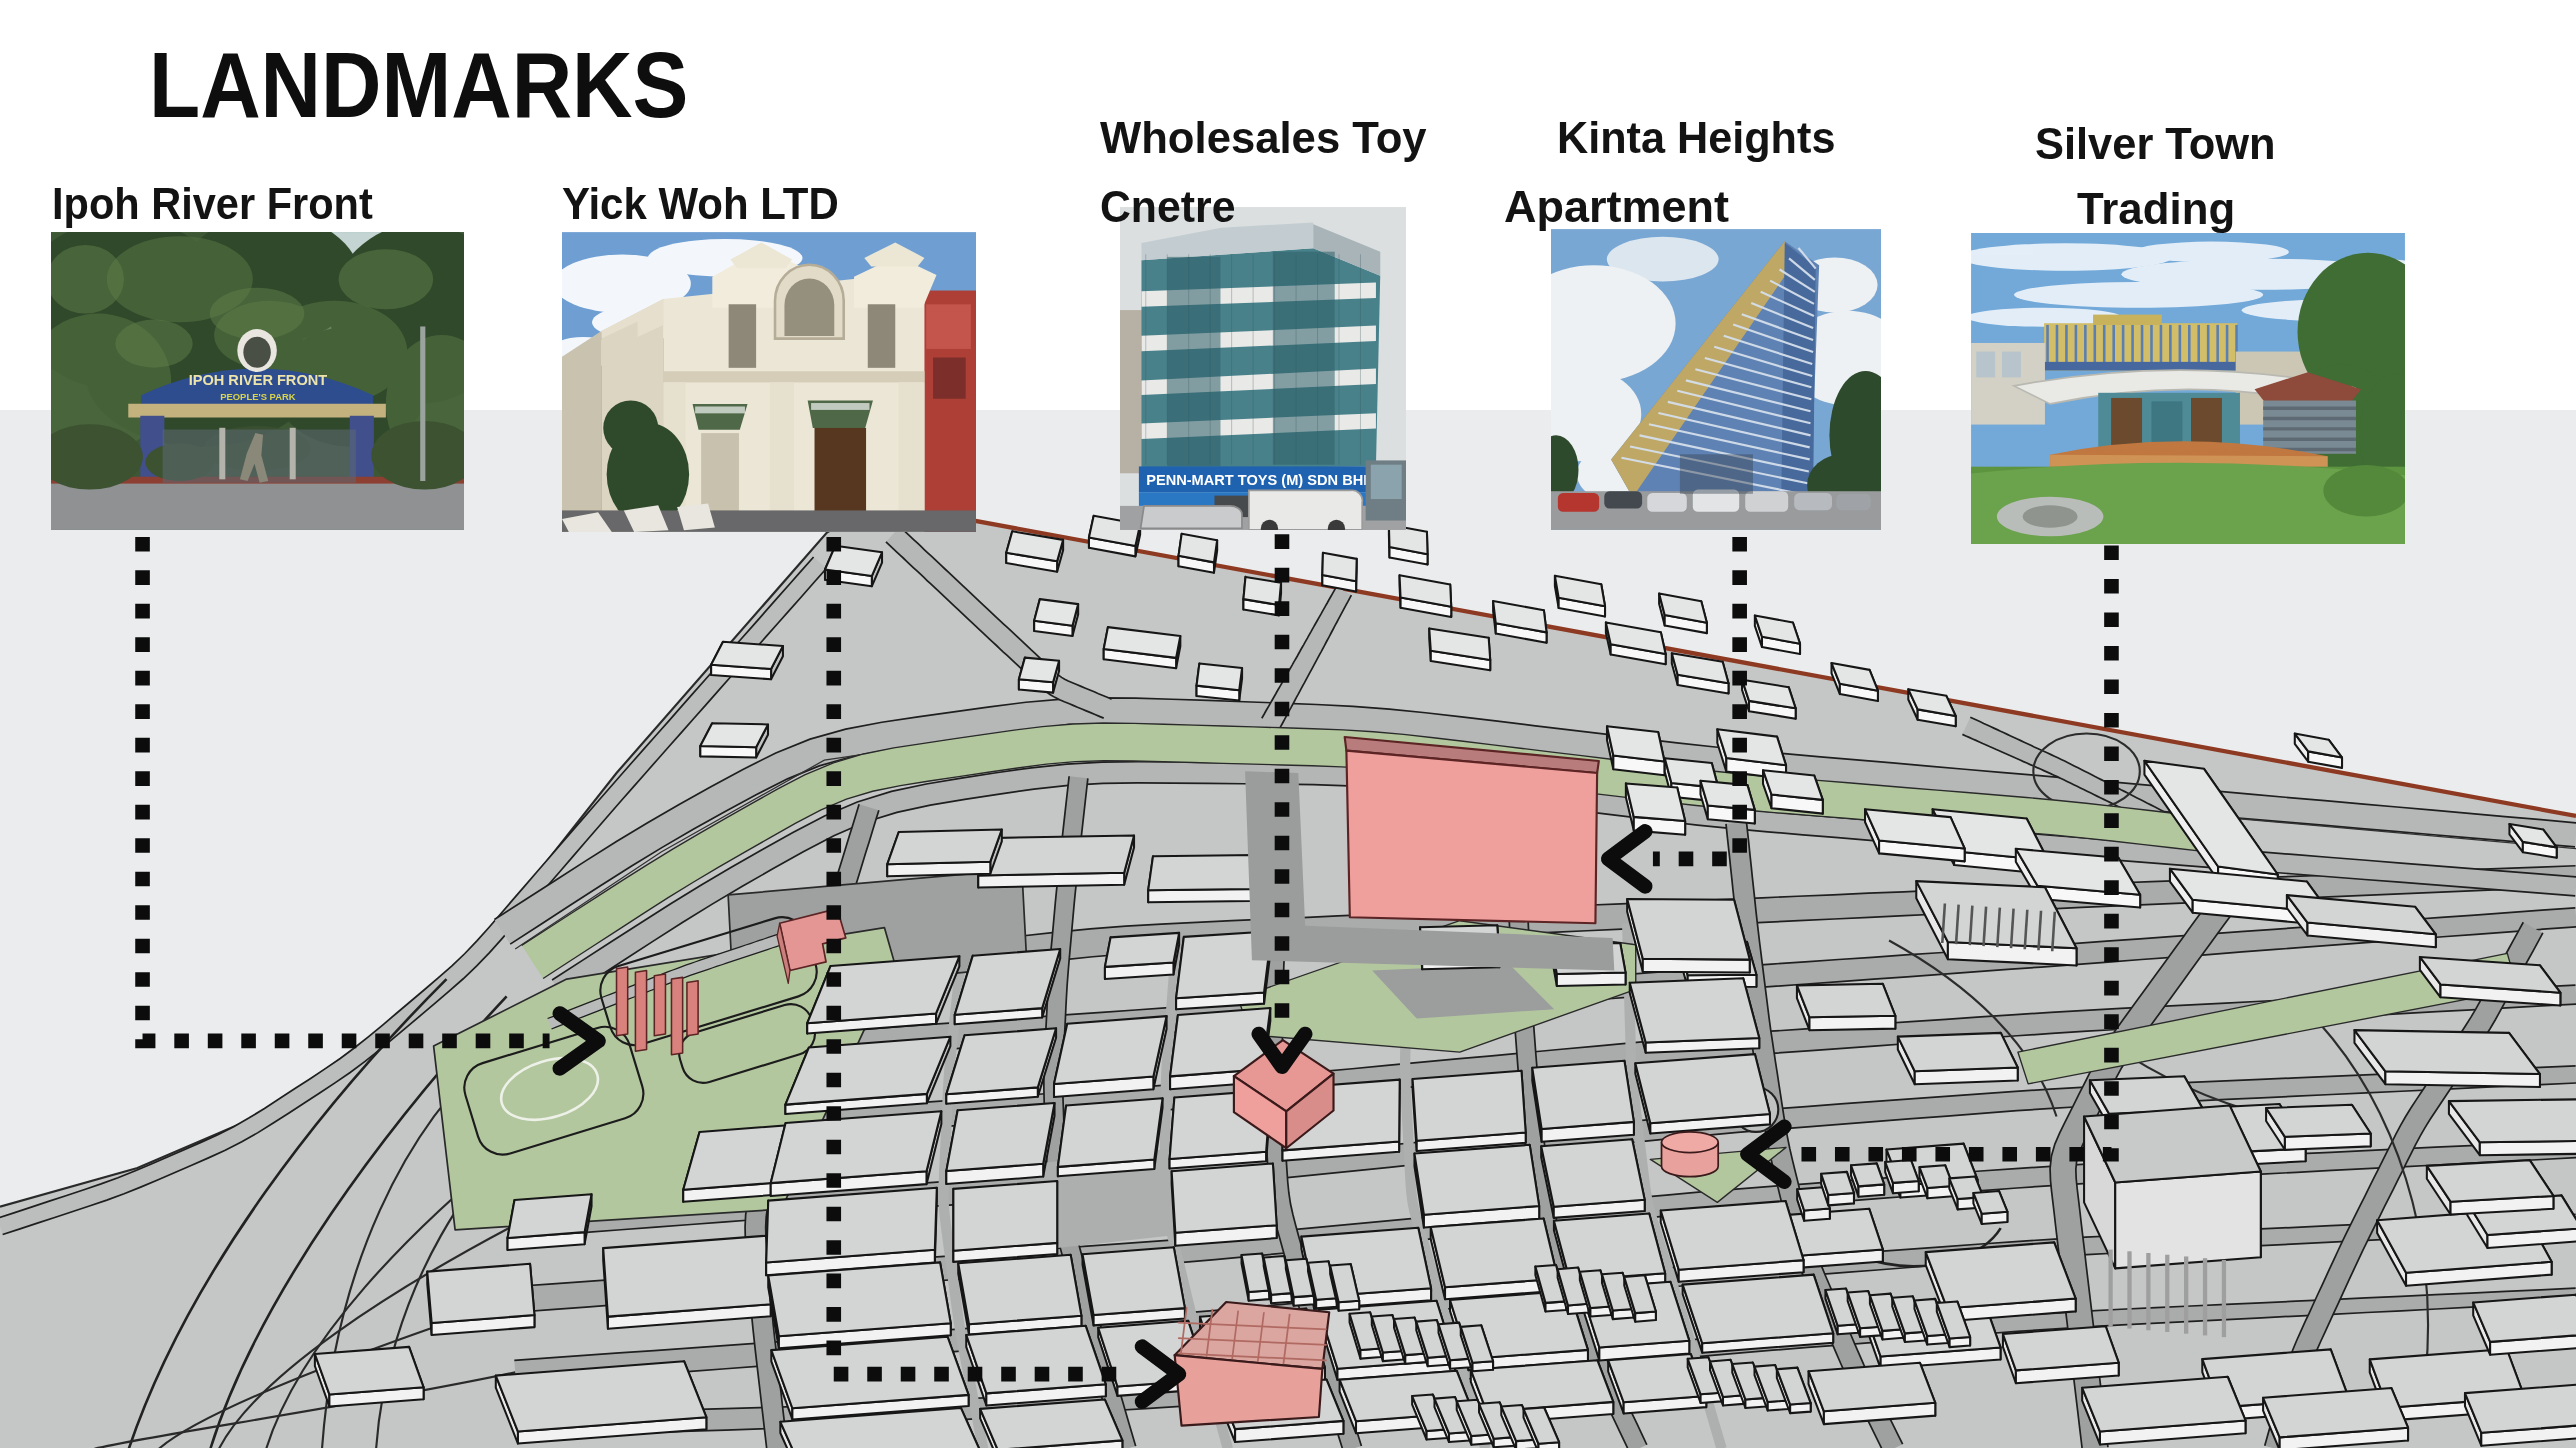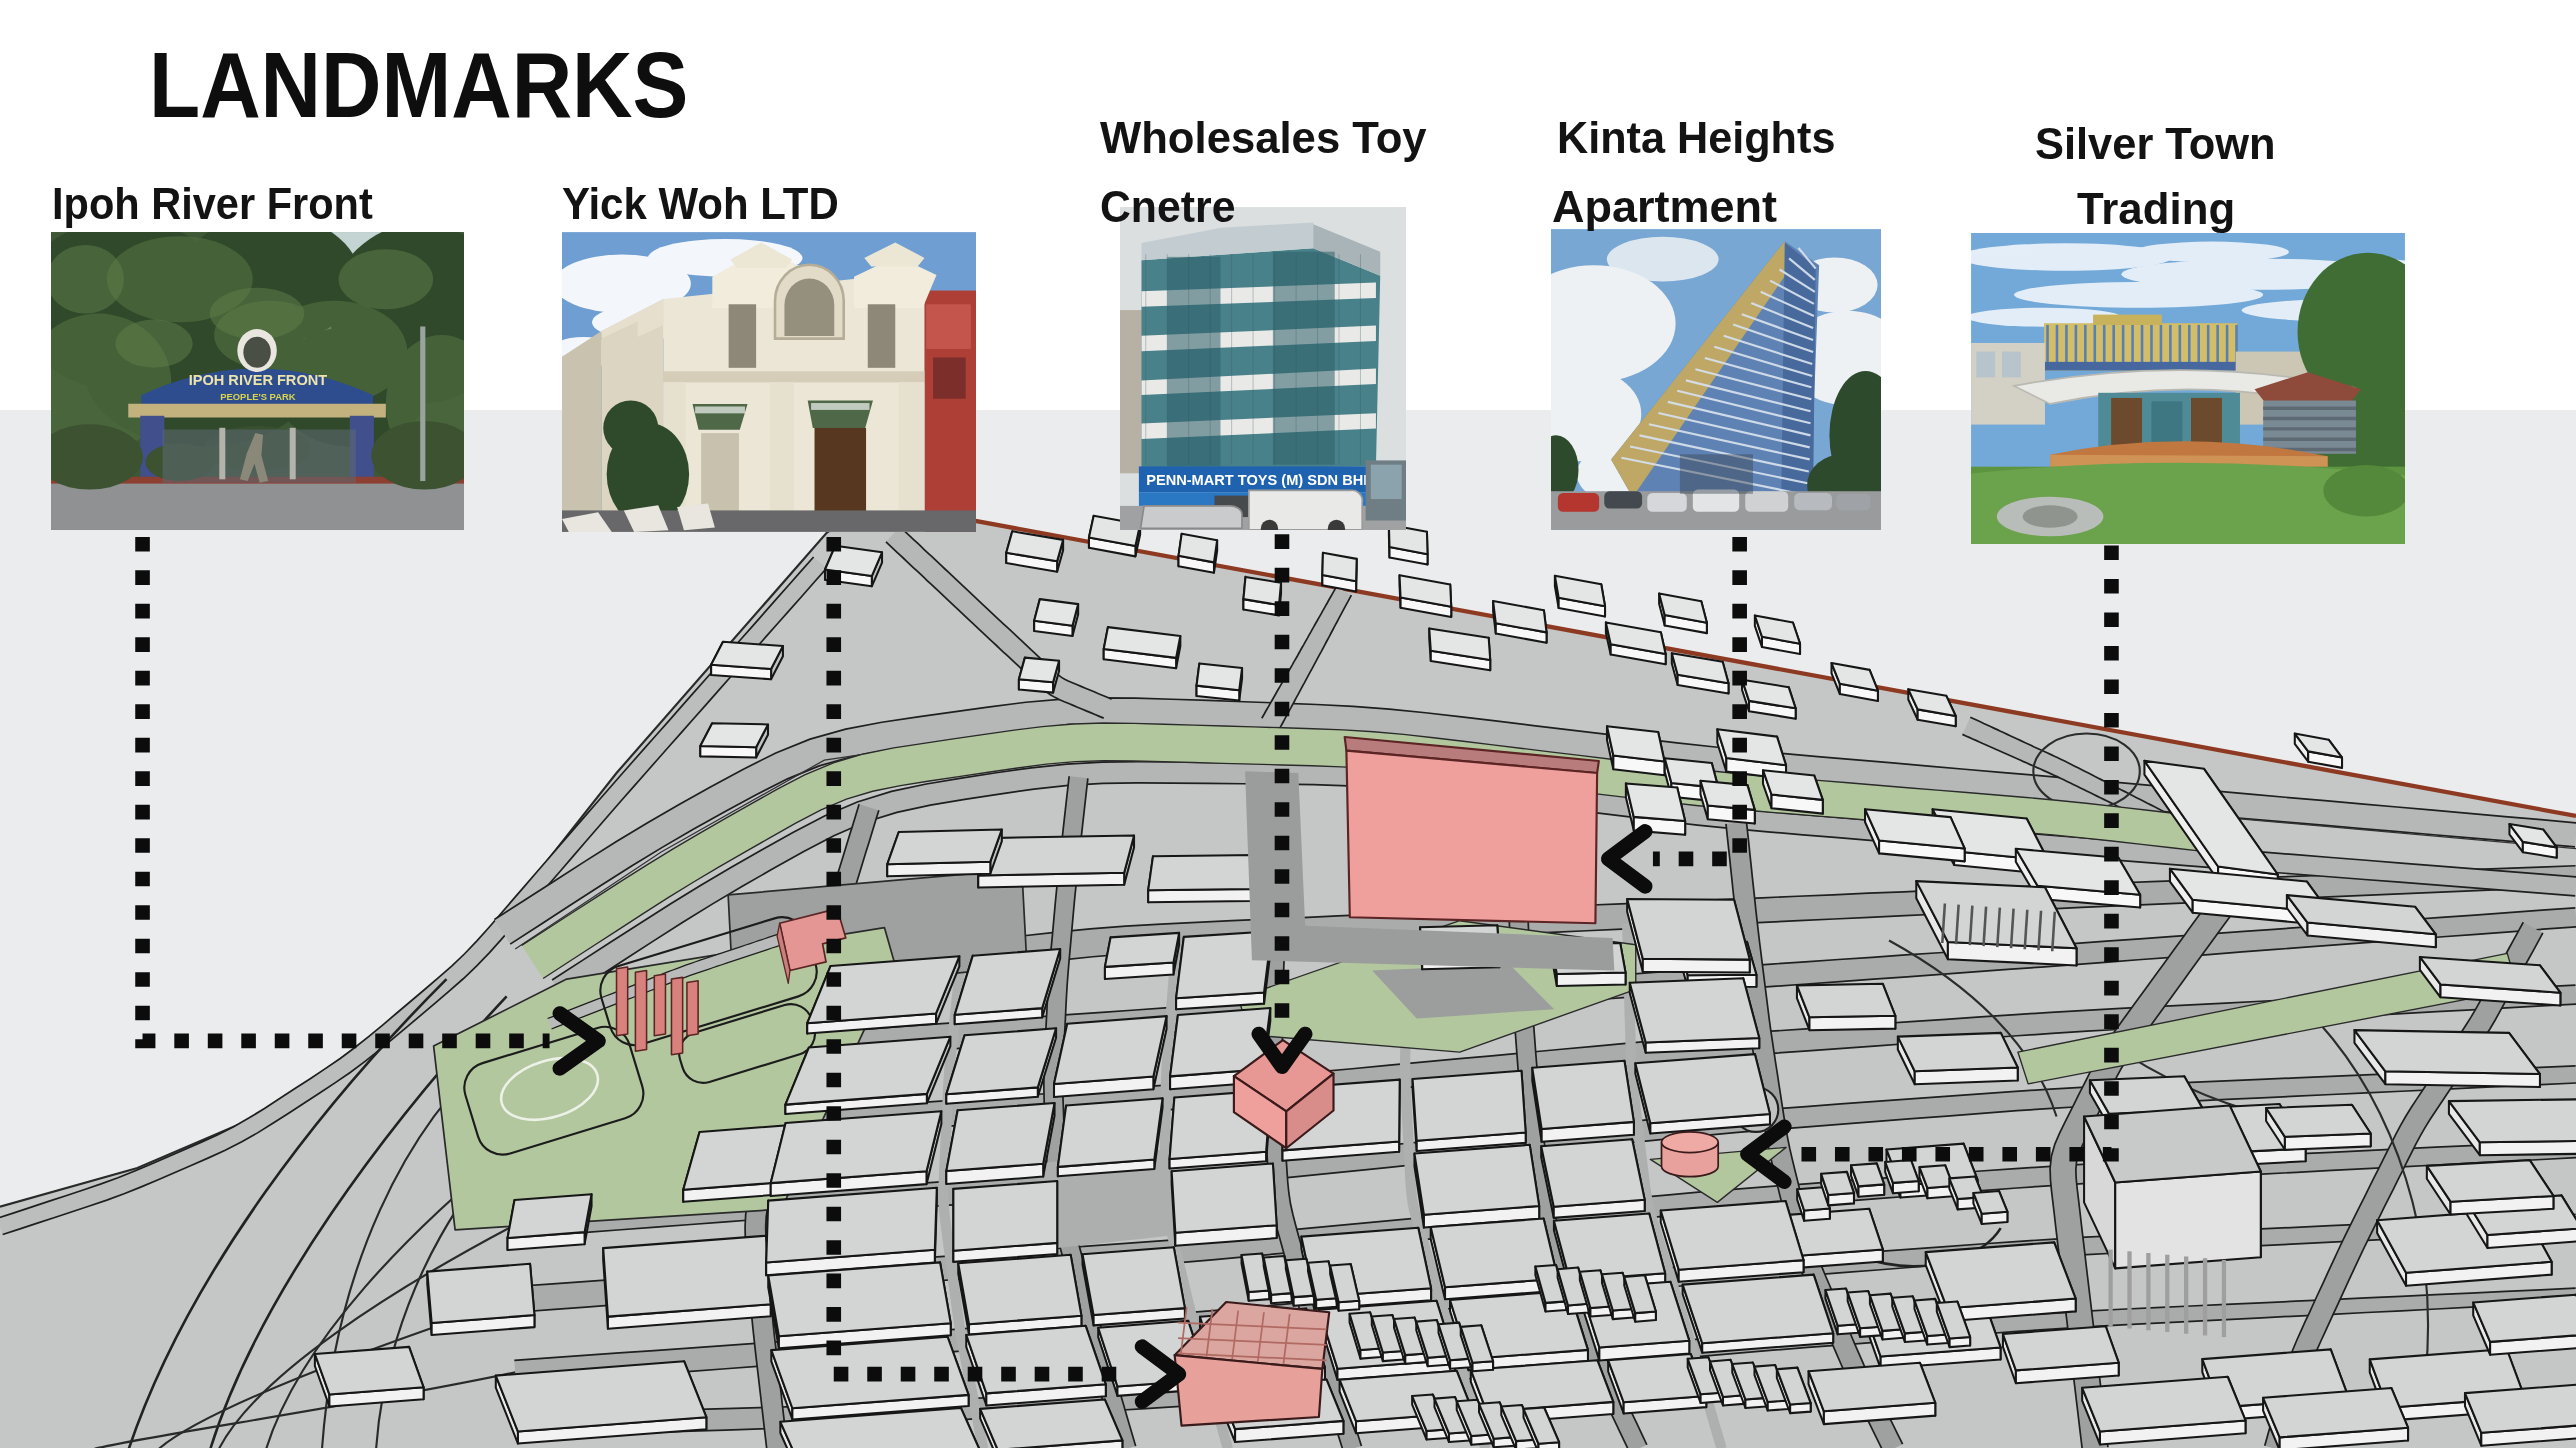--- a/index.html
+++ b/index.html
@@ -1071,16 +1071,16 @@
 </svg></div>
 
 <div class="lbl" style="left:52px;top:178px;transform:scaleX(0.923);transform-origin:left top">Ipoh River Front</div>
 
 <div class="lbl" style="left:562px;top:178px;transform:scaleX(0.933);transform-origin:left top">Yick Woh LTD</div>
 
 <div class="lbl" style="left:1100px;top:112px;transform:scaleX(0.97);transform-origin:left top">Wholesales Toy</div>
 <div class="lbl" style="left:1100px;top:181px;transform:scaleX(0.95);transform-origin:left top">Cnetre</div>
 
 <div class="lbl" style="left:1557px;top:112px;transform:scaleX(0.96);transform-origin:left top">Kinta Heights</div>
-<div class="lbl" style="left:1552px;top:181px;transform:scaleX(1.0);transform-origin:left top">Apartment</div>
+<div class="lbl" style="left:1504px;top:181px;transform:scaleX(1.0);transform-origin:left top">Apartment</div>
 
 <div class="lbl" style="left:2035px;top:118px;transform:scaleX(0.965);transform-origin:left top">Silver Town</div>
 <div class="lbl" style="left:2077px;top:183px;transform:scaleX(0.973);transform-origin:left top">Trading</div>
 
 </body></html>

